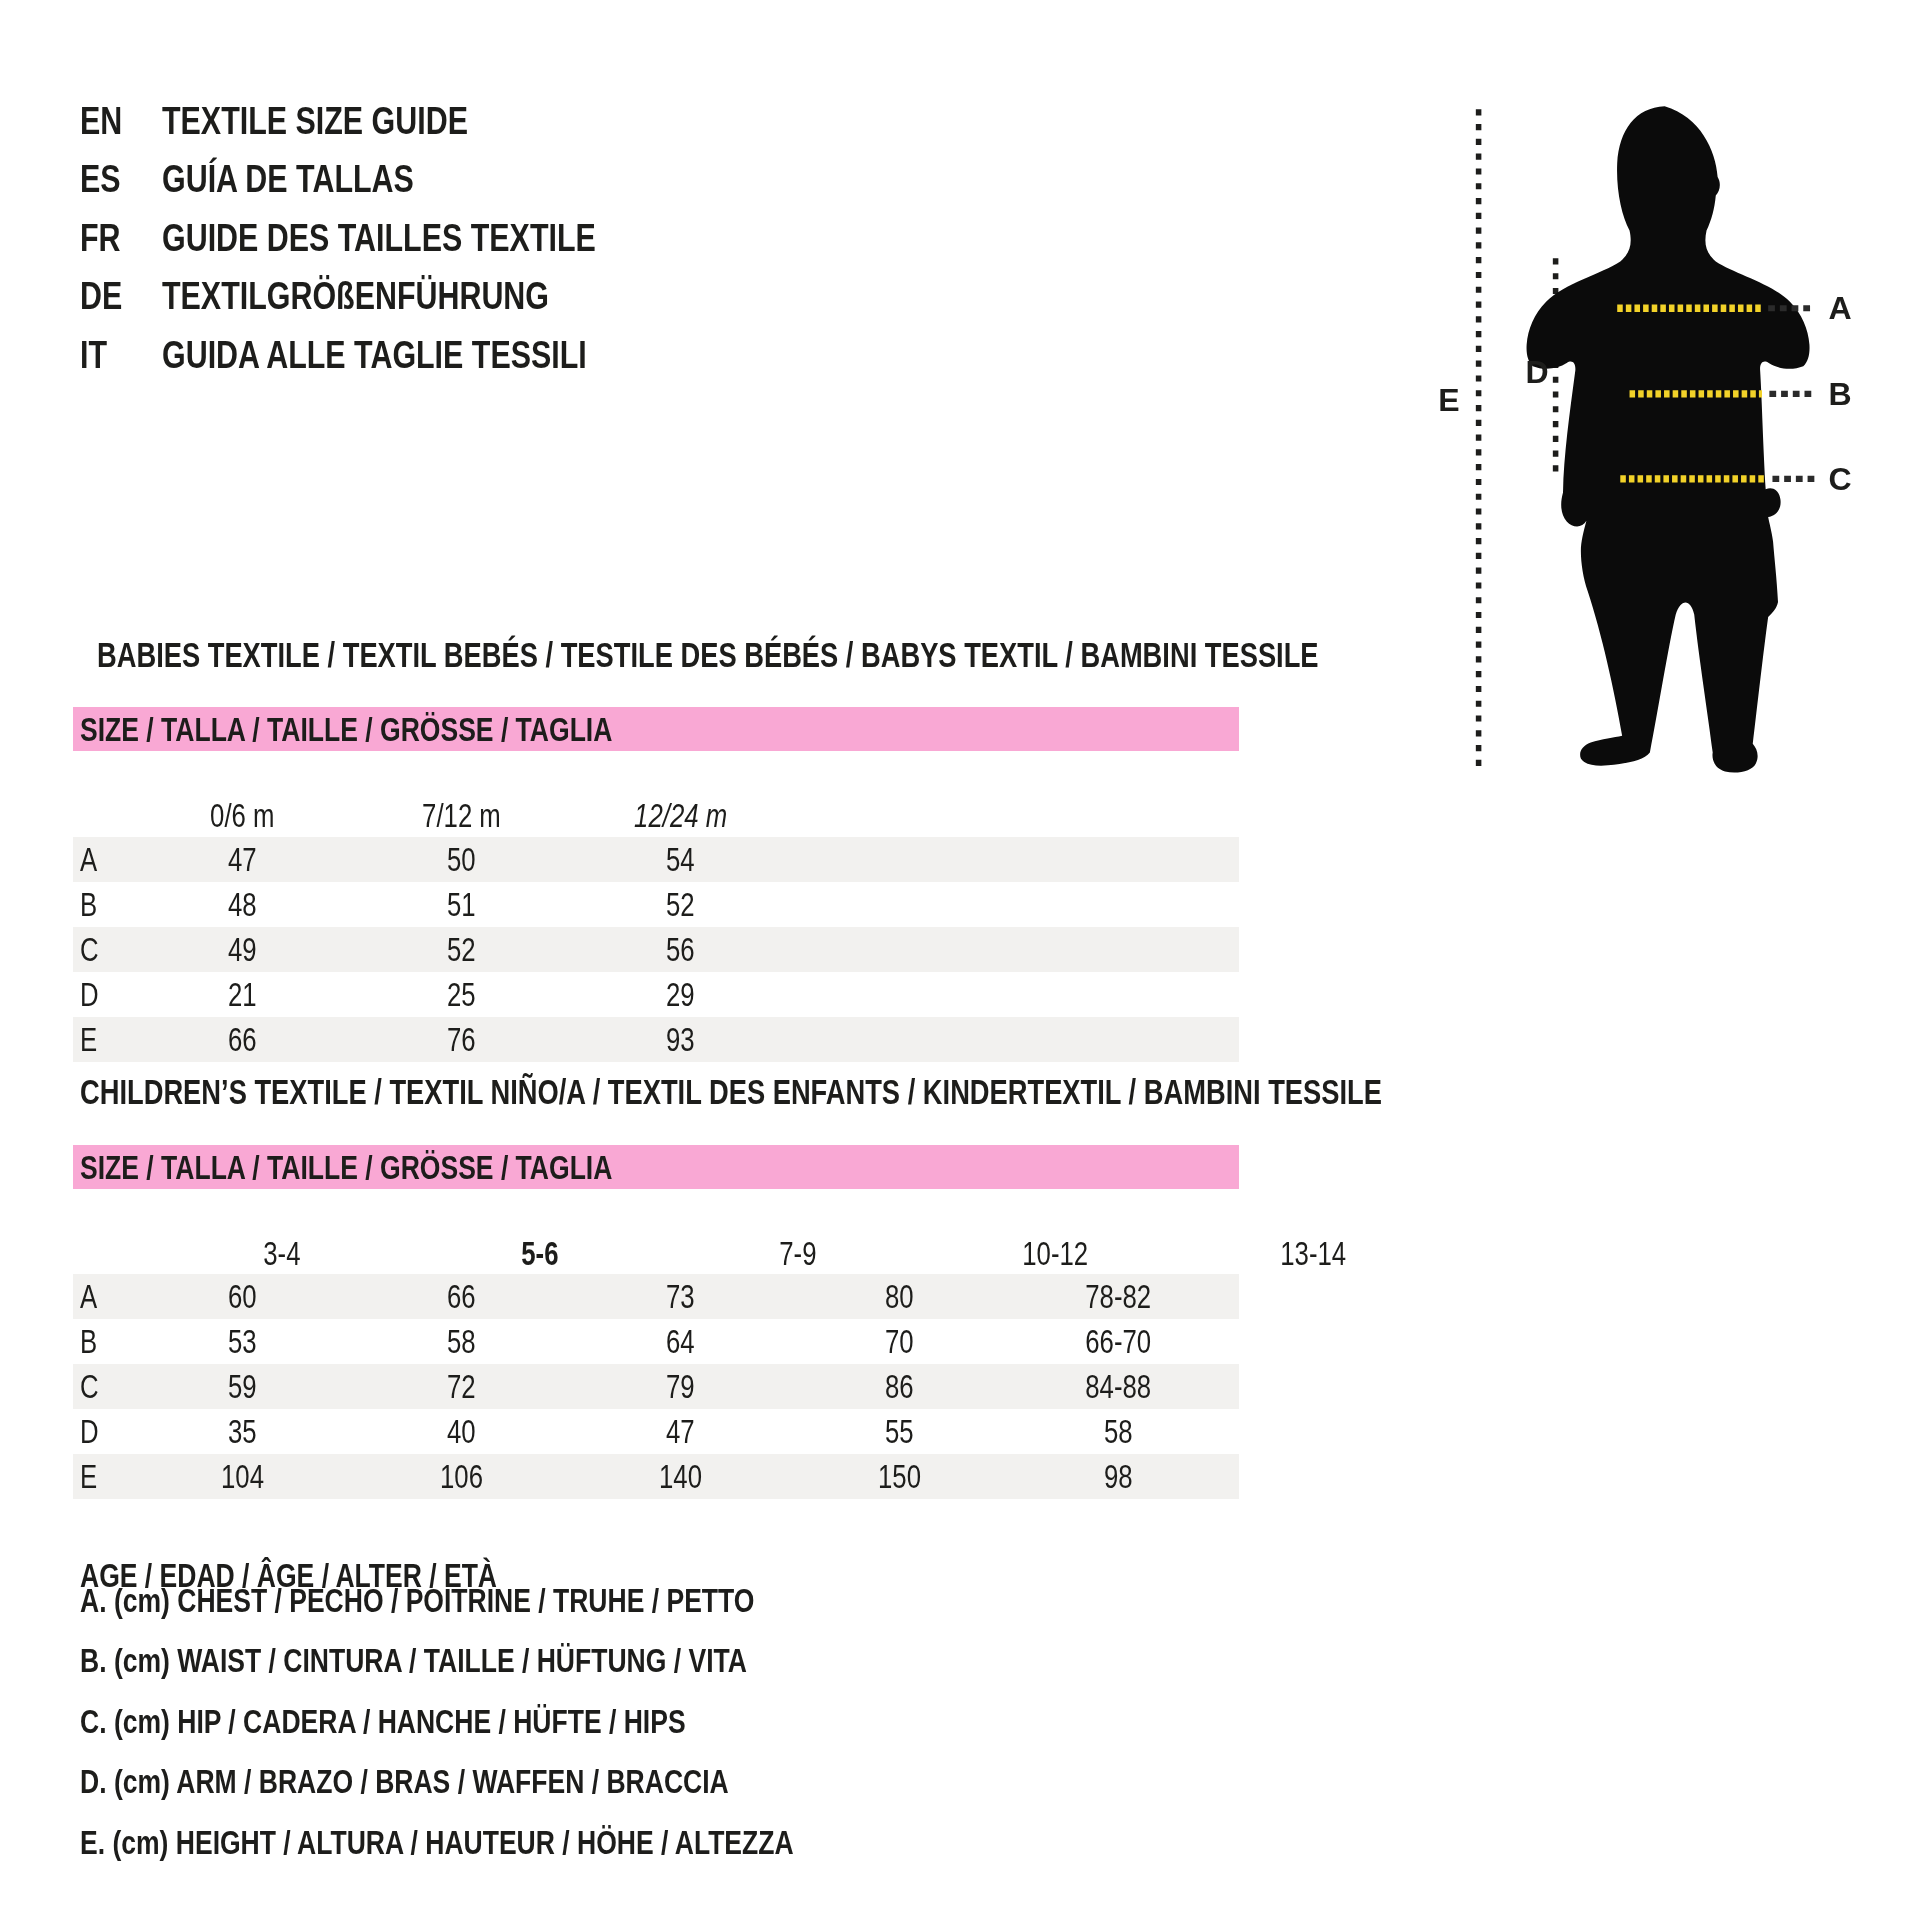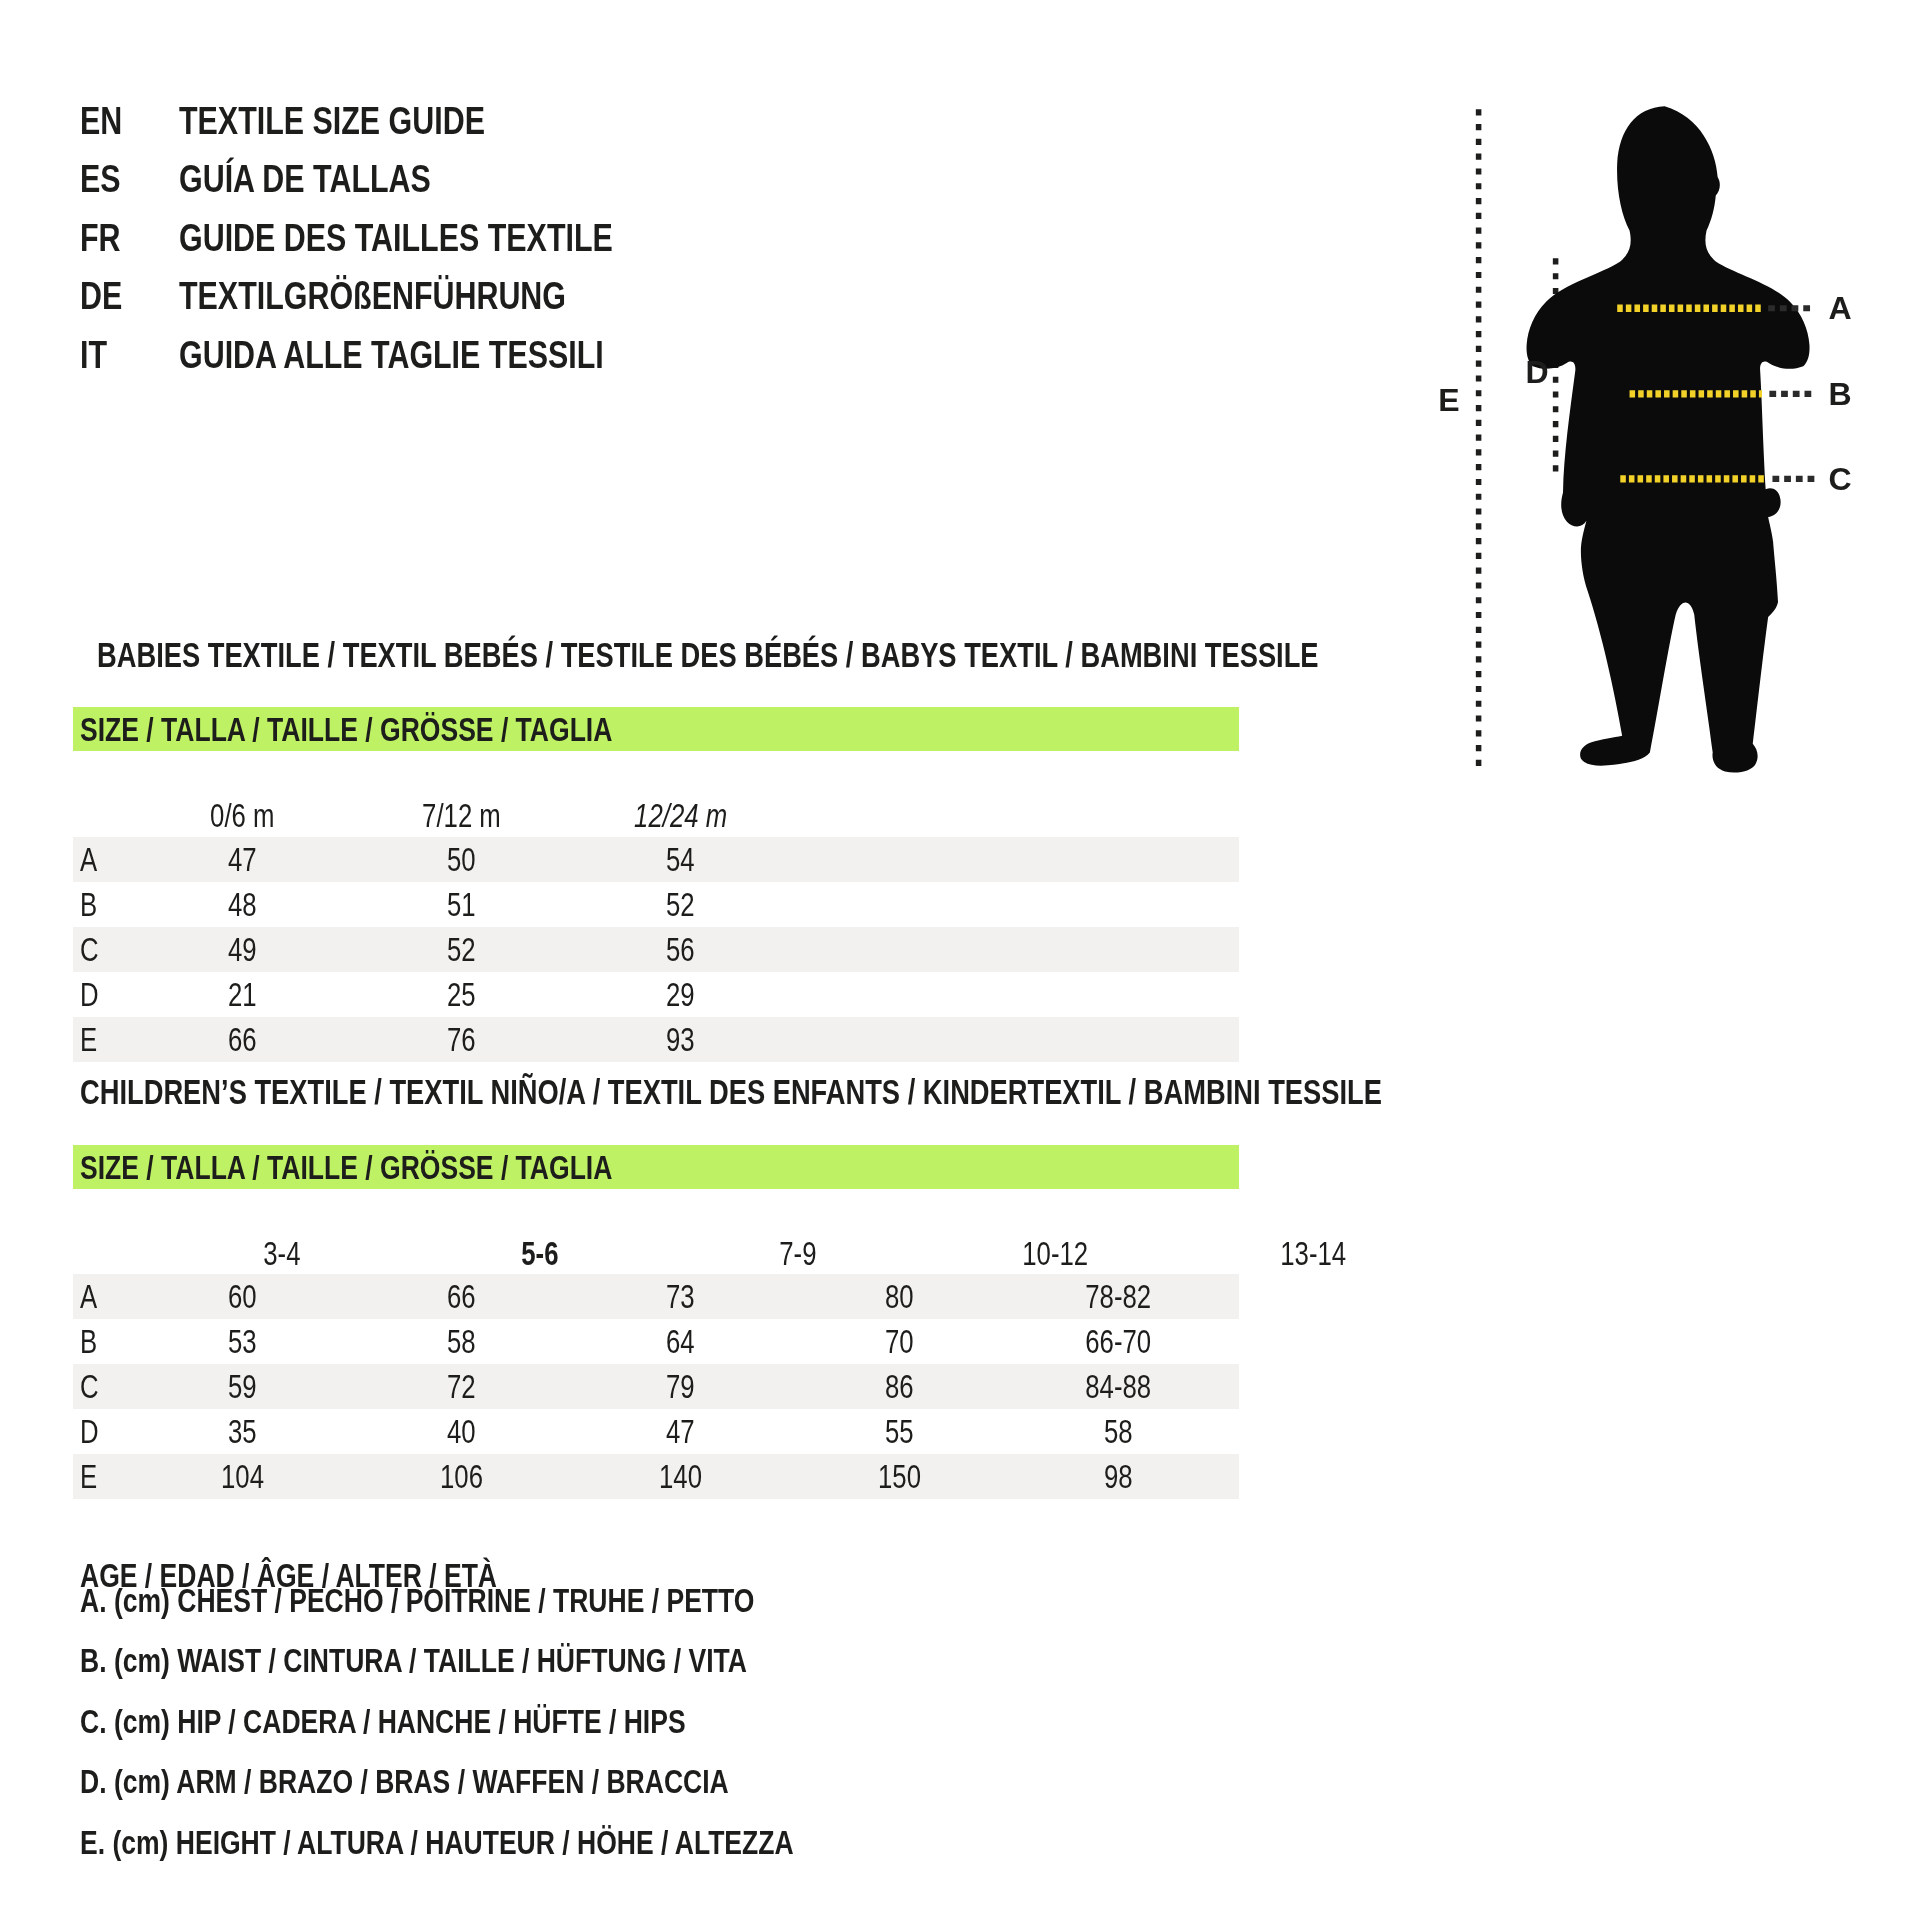--- a/index.html
+++ b/index.html
@@ -9,29 +9,29 @@
     font-family:"Liberation Sans","DejaVu Sans",sans-serif;
     color:#1d1d1b;
   }
   
   .cond  { display:inline-block; transform:scaleX(0.78); transform-origin:0 50%; white-space:nowrap; }
   .condc { display:inline-block; transform:scaleX(0.78); transform-origin:50% 50%; white-space:nowrap; }
 
   
   .lang-row { position:absolute; left:80px; height:43px; line-height:43px; font-size:39px; font-weight:700; }
   .lang-code { position:absolute; left:0; }
-  .lang-label { position:absolute; left:99px; }
+  .lang-label { position:absolute; left:82px; }
 
   
   .section-heading { position:absolute; left:80px; height:38px; line-height:38px; font-size:35px; font-weight:700; }
 
   
   .size-bar {
     position:absolute; left:73px; width:1166px; height:44px;
-    background:#bef264; line-height:44px; font-size:34px; font-weight:700;
+    background:#f9a8d4; line-height:44px; font-size:34px; font-weight:700;
     padding-left:7.4px;
   }
   .t-grid {
     position:absolute; left:73px; width:1166px;
     display:grid; grid-template-columns:60px 219px 219px 219px 219px 219px;
     align-items:center;
     margin-top:40px;
   }
   .t-colrow { height:43px; font-size:33px; font-weight:400; }
   .t-rows { }

